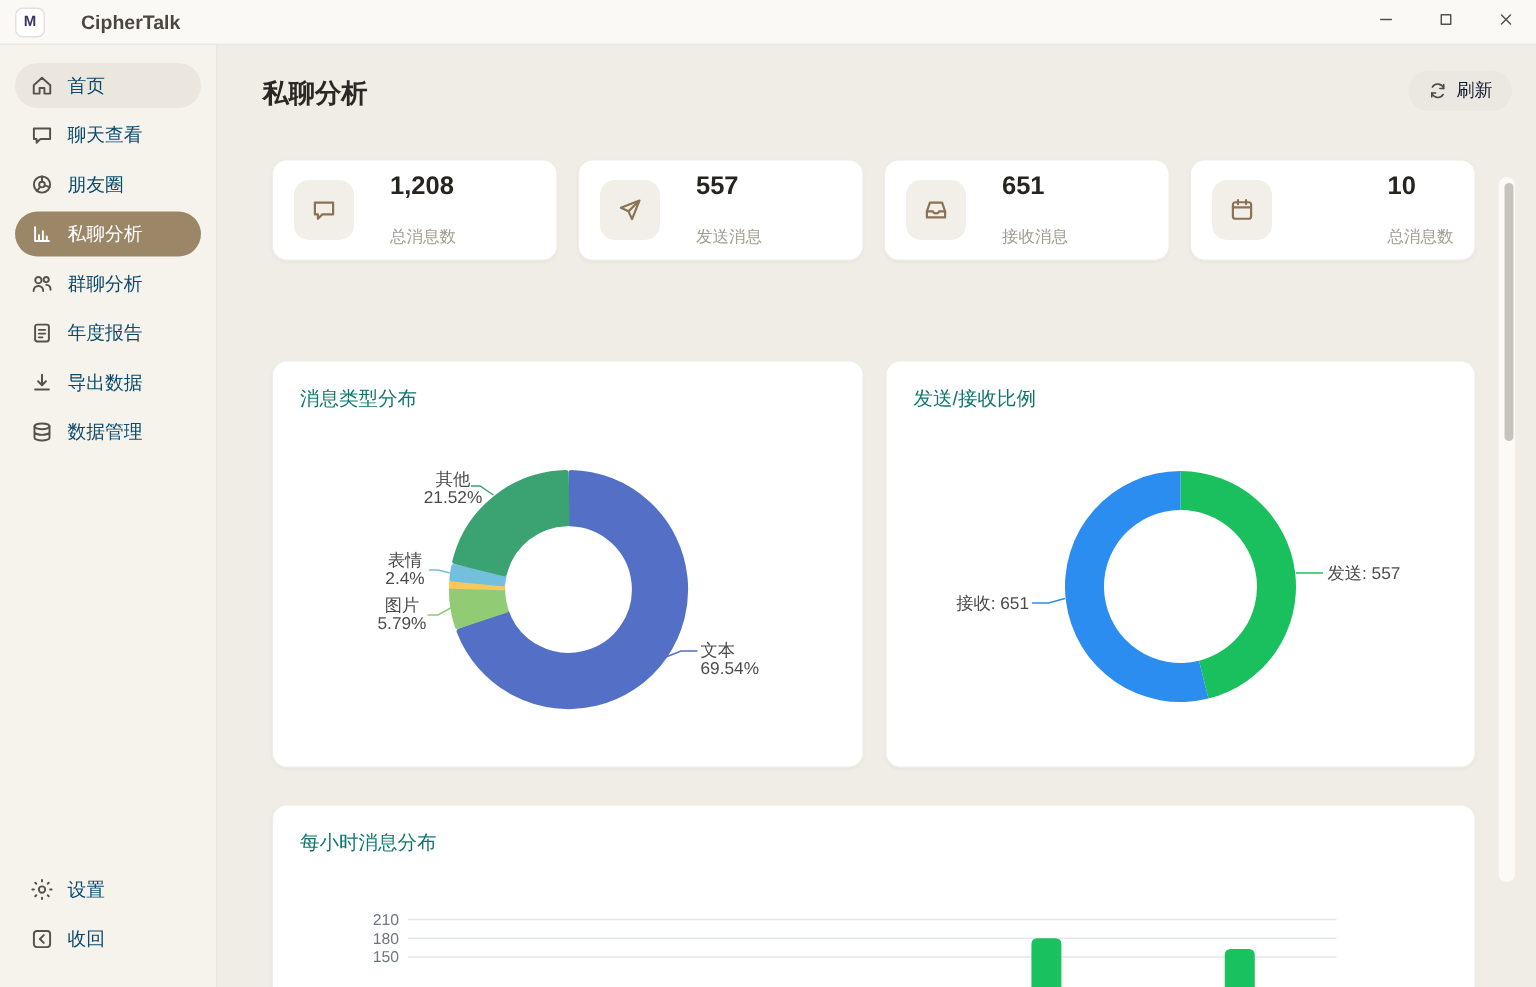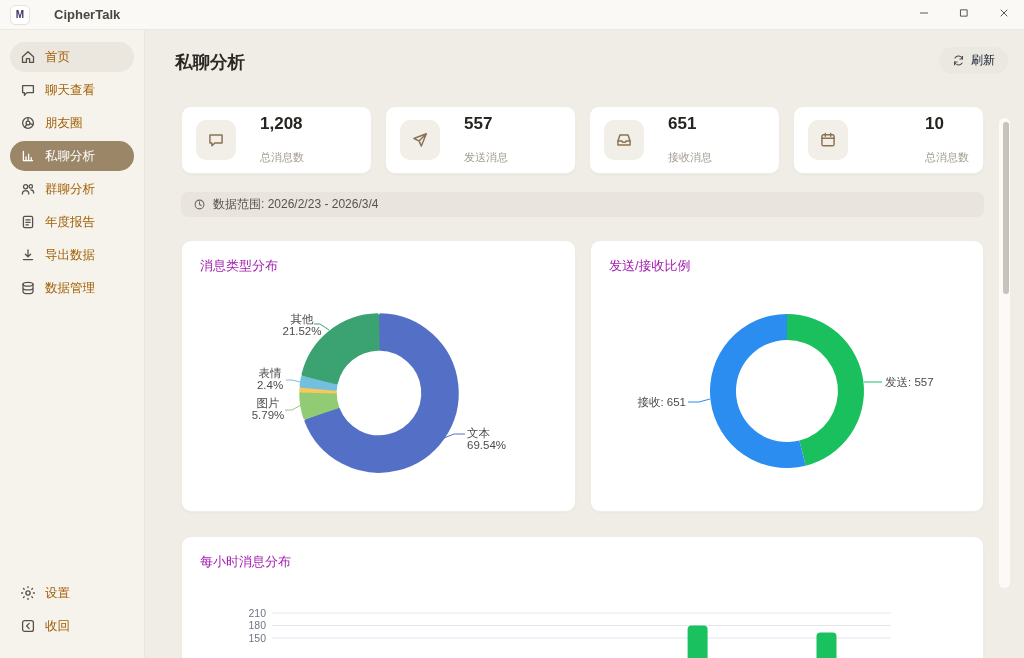--- a/index.html
+++ b/index.html
@@ -11,21 +11,21 @@
   .logo{width:18px;height:18px;border-radius:5px;background:#ffffff;border:1px solid #e6e2da;
         display:flex;align-items:center;justify-content:center;font-size:10px;font-weight:bold;color:#3b3663;}
   .appname{margin-left:24px;font-size:13px;font-weight:600;color:#4a4741;text-align:right;}
   .winbtns{margin-left:auto;display:flex;height:100%;}
   .winbtn{width:40px;height:100%;display:flex;align-items:center;justify-content:center;color:#55524c;background:none;border:none;}
   .winbtn svg{width:12px;height:12px;}
   
   .sidebar{position:absolute;top:30px;left:0;bottom:0;width:145px;background:#f6f3ed;
            border-right:1px solid #eae6de;box-sizing:border-box;display:flex;flex-direction:column;padding:12px 10px 14px;}
   .side-item{height:30px;min-height:30px;border-radius:16px;display:flex;align-items:center;gap:9px;
-             padding:0 10px;margin-bottom:3px;font-size:12.5px;color:#a16207;}
+             padding:0 10px;margin-bottom:3px;font-size:12.5px;color:#0c4a6e;}
   .side-item .ic{width:16px;height:16px;color:#56524a;display:flex;}
   .side-item .ic svg{width:16px;height:16px;}
   .side-item.muted{background:#ebe7df;}
   .side-item.active{background:#9b8768;color:#fff;}
   .side-item.active .ic{color:#fff;}
   .side-spacer{flex:1;}
   
   .main{position:absolute;top:30px;left:145px;right:0;bottom:0;}
   .page-title{position:absolute;left:30px;top:20px;font-size:17.5px;font-weight:bold;color:#2a2824;}
   .refresh-btn{position:absolute;right:16px;top:17px;height:27px;border-radius:14px;background:#ebe8e1;border:none;
@@ -40,21 +40,21 @@
            display:flex;align-items:center;justify-content:center;flex:none;}
   .stat-ic svg{width:18px;height:18px;}
   .stat-val{font-size:17px;font-weight:bold;color:#262420;line-height:1.1;}
   .stat-lab{font-size:11px;color:#a29c91;margin-top:16px;}
   
   .date-bar{position:absolute;left:36px;top:162px;width:803px;height:25px;border-radius:7px;background:#e9e5de;
             display:flex;align-items:center;gap:7px;padding:0 12px;box-sizing:border-box;font-size:12px;color:#57534c;}
   .date-bar .ic{width:13px;height:13px;display:flex;color:#6b675f;}
   .date-bar .ic svg{width:13px;height:13px;}
   
-  .chart-card .ctitle{position:absolute;left:18px;top:16px;font-size:13px;color:#a21caf;}
+  .chart-card .ctitle{position:absolute;left:18px;top:16px;font-size:13px;color:#0f766e;}
   .chart-card svg.plot{position:absolute;left:0;top:0;}
   .donut-label{font-size:11.5px;fill:#4a4a4a;}
   .tick-label{font-size:10.5px;fill:#6f7680;}
   
   .scroll-track{position:absolute;right:14px;top:88px;width:11px;height:470px;background:#fbfaf7;border-radius:6px;}
   .scroll-thumb{position:absolute;right:15px;top:92px;width:6px;height:172px;background:#c7c3bc;border-radius:3px;}
   [data-interactable="true"]{cursor:pointer;}
 </style>
 </head>
 <body>
@@ -235,29 +235,20 @@
               <path d="M2.6 6.4h10.8M5.6 2.2v2.4M10.4 2.2v2.4"></path>
             </svg>
           </div>
           <div data-interactable="false">
             <div class="stat-val" data-interactable="false">10</div>
             <div class="stat-lab" data-interactable="false">总消息数</div>
           </div>
         </div>
       </div>
 
-    <div class="date-bar" data-interactable="false">
-      <span class="ic" data-interactable="false">
-          <svg viewBox="0 0 16 16" fill="none" stroke="currentColor" stroke-width="1.3" stroke-linecap="round" stroke-linejoin="round">
-            <circle cx="8" cy="8" r="5.4"></circle>
-            <path d="M8 4.8V8l2.1 1.3"></path>
-          </svg>
-        </span>
-      <span data-interactable="false">数据范围: 2026/2/23 - 2026/3/4</span>
-    </div>
 
     <div class="card chart-card" style="left:36px;top:210px;width:395px;height:272px;" data-interactable="false">
       <div class="ctitle" data-interactable="false">消息类型分布</div>
       <svg class="plot" id="donut1" width="395" height="272" viewBox="0 0 395 272" data-interactable="false">
           <path d="M198.75 74.02 A78 78 0 1 1 124.15 179.88 L155.91 167.73 A44 44 0 1 0 197.99 108.01 Z" fill="#5470c6" stroke="#5470c6" stroke-width="3.5" stroke-linejoin="round"></path>
           <path d="M122.97 176.58 A78 78 0 0 1 119.00 152.14 L153.00 152.08 A44 44 0 0 0 155.24 165.86 Z" fill="#91cc75" stroke="#91cc75" stroke-width="3.5" stroke-linejoin="round"></path>
           <path d="M119.03 149.74 A78 78 0 0 1 119.14 147.35 L153.08 149.38 A44 44 0 0 0 153.02 150.73 Z" fill="#fac858" stroke="#fac858" stroke-width="3.5" stroke-linejoin="round"></path>
           <path d="M119.32 144.96 A78 78 0 0 1 120.50 136.80 L153.84 143.42 A44 44 0 0 0 153.18 148.03 Z" fill="#73c0de" stroke="#73c0de" stroke-width="3.5" stroke-linejoin="round"></path>
           <path d="M121.26 133.37 A78 78 0 0 1 195.25 74.02 L196.01 108.01 A44 44 0 0 0 154.27 141.49 Z" fill="#3ba272" stroke="#3ba272" stroke-width="3.5" stroke-linejoin="round"></path>
           <polyline points="262,197 272,193 283,193" fill="none" stroke="#5470c6" stroke-width="1"></polyline>

